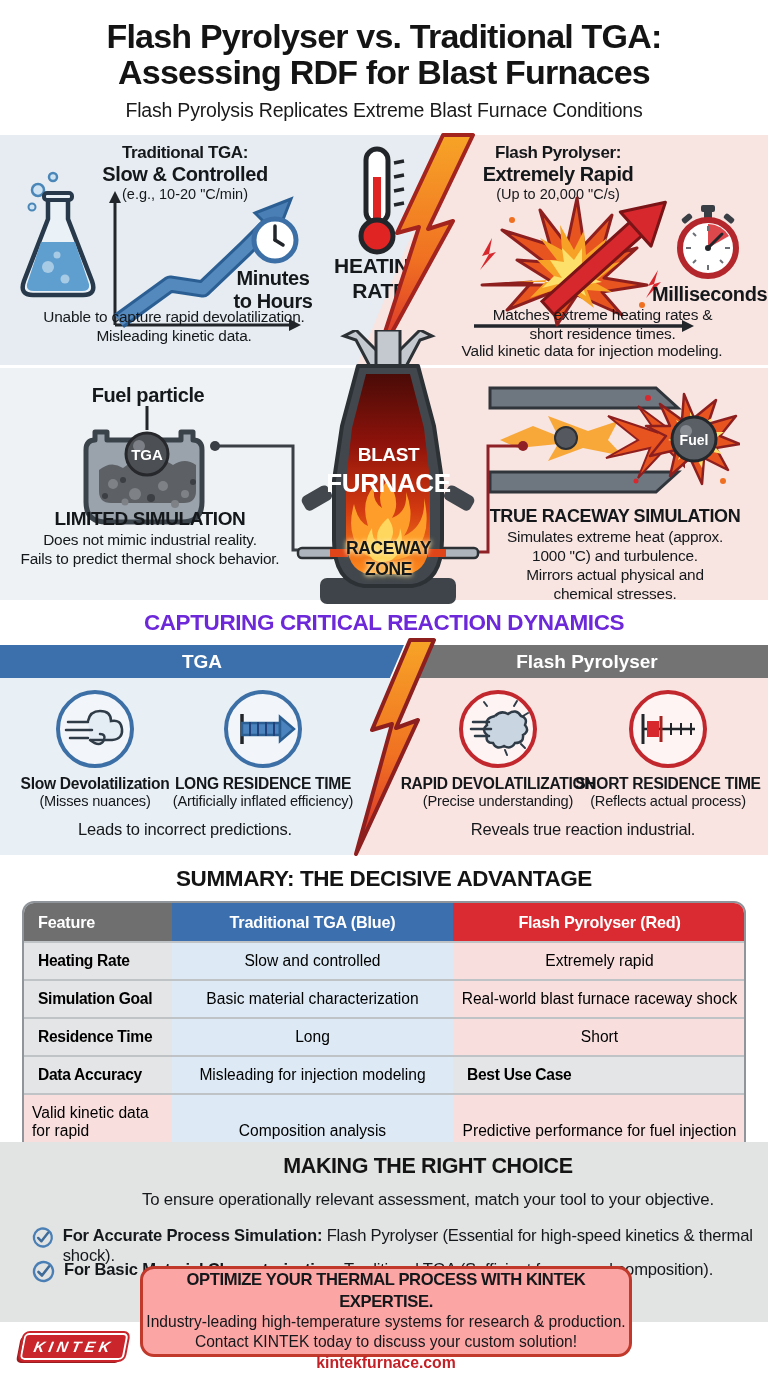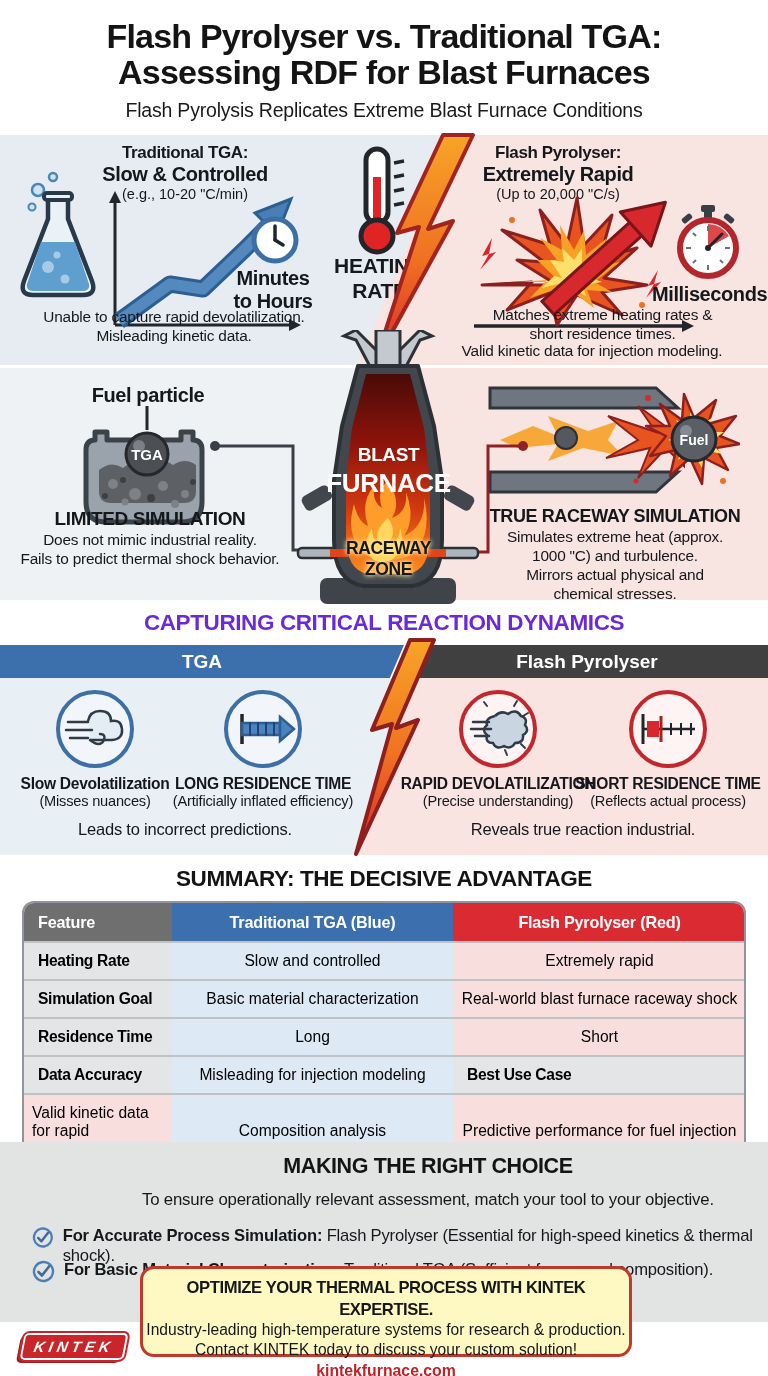--- a/index.html
+++ b/index.html
@@ -19,40 +19,40 @@
   .band-sim-left { position:absolute; inset:0; background:#eff2f4; clip-path:polygon(0 0,50.5% 0,50.5% 100%,0 100%); }
   .band-dyn { top:678px; left:0; width:768px; height:177px; background:#fae4e2; }
   .band-dyn-left { position:absolute; inset:0; background:#e8eff5; clip-path:polygon(0 0,52.5% 0,46% 100%,0 100%); }
   .t17 { font-size:17px; } .t15 { font-size:20px; }
   .cap { font-size:15.4px; color:#15181b; line-height:1.24; letter-spacing:-0.2px; }
   .blk { color:#15181b; }
   .heat-label { font-size:21px; font-weight:bold; color:#16191c; line-height:1.2; letter-spacing:-0.3px; }
   
   .bar { top:645px; height:33px; color:#fff; font-size:19px; font-weight:bold; line-height:33px; }
   .bar-blue { left:0; width:404px; background:#3c70ac; clip-path:polygon(0 0,100% 0,96.5% 100%,0 100%); }
-  .bar-red { left:406px; width:362px; background:#404040; clip-path:polygon(4% 0,100% 0,100% 100%,0 100%);text-align:center; }
+  .bar-red { left:406px; width:362px; background:#737373; clip-path:polygon(4% 0,100% 0,100% 100%,0 100%);text-align:center; }
   .dyn-title { font-size:15.6px; font-weight:bold; color:#15181b; line-height:1.22; letter-spacing:-0.3px; }
   .dyn-note { font-size:14.6px; color:#15181b; letter-spacing:-0.2px; }
   .concl { font-size:16.5px; color:#15181b; letter-spacing:-0.2px; }
   
   .tbl { left:22px; top:901px; width:724px; border:2px solid #8f959a; border-radius:12px; overflow:hidden;
          display:grid; grid-template-columns:148px 281px 293px; }
   .tc { padding:9px 8px; font-size:15.6px; display:flex; align-items:center; justify-content:center; min-height:38px; }
   .tc-h { color:#fff; font-weight:bold; font-size:16.2px; letter-spacing:-0.2px; }
   .h-gray { background:#6f6f6f; justify-content:flex-start; padding-left:14px; }
   .h-blue { background:#3b6fae; }
   .h-red  { background:#d92b31; }
   .c-feat { background:#e4e5e6; font-weight:bold; justify-content:flex-start; padding-left:14px; border-top:2px solid #bfc3c6; letter-spacing:-0.3px;}
   .c-blue { background:#ddeaf5; border-top:2px solid #bfc3c6; }
   .c-red  { background:#f8dfde; border-top:2px solid #bfc3c6; }
   
   .choice { top:1142px; left:0; width:768px; height:180px; background:#e2e3e3;padding-left:44px; }
   .bullet { position:absolute; left:32px; display:flex; align-items:flex-start; gap:9px; font-size:16.6px; color:#15181b; letter-spacing:-0.2px;}
   
-  .cta { left:140px; top:1266px; width:492px; height:91px; background:#fef9c3; border:3px solid #c0392b; border-radius:14px; padding-top:8px;text-align:center; }
+  .cta { left:140px; top:1266px; width:492px; height:91px; background:#fca5a5; border:3px solid #c0392b; border-radius:14px; padding-top:0;text-align:center; }
   .cta div { line-height:1.3; }
   .logo { left:22px; top:1333px; width:104px; height:27px; background:#c9252b; border-radius:5px;
           transform:skewX(-11deg); box-shadow:-3px 3px 0 #9c1d20; border:2px solid #fff; outline:2px solid #c9252b;
           display:flex; align-items:center; justify-content:center; }
   .logo span { transform:skewX(0deg); color:#fff; font-weight:bold; font-style:italic; font-size:15px; letter-spacing:4px; }
   .link { color:#c32127; font-weight:bold; }
   svg text { font-family:"Liberation Sans", sans-serif; }
 </style>
 </head>
 <body>

